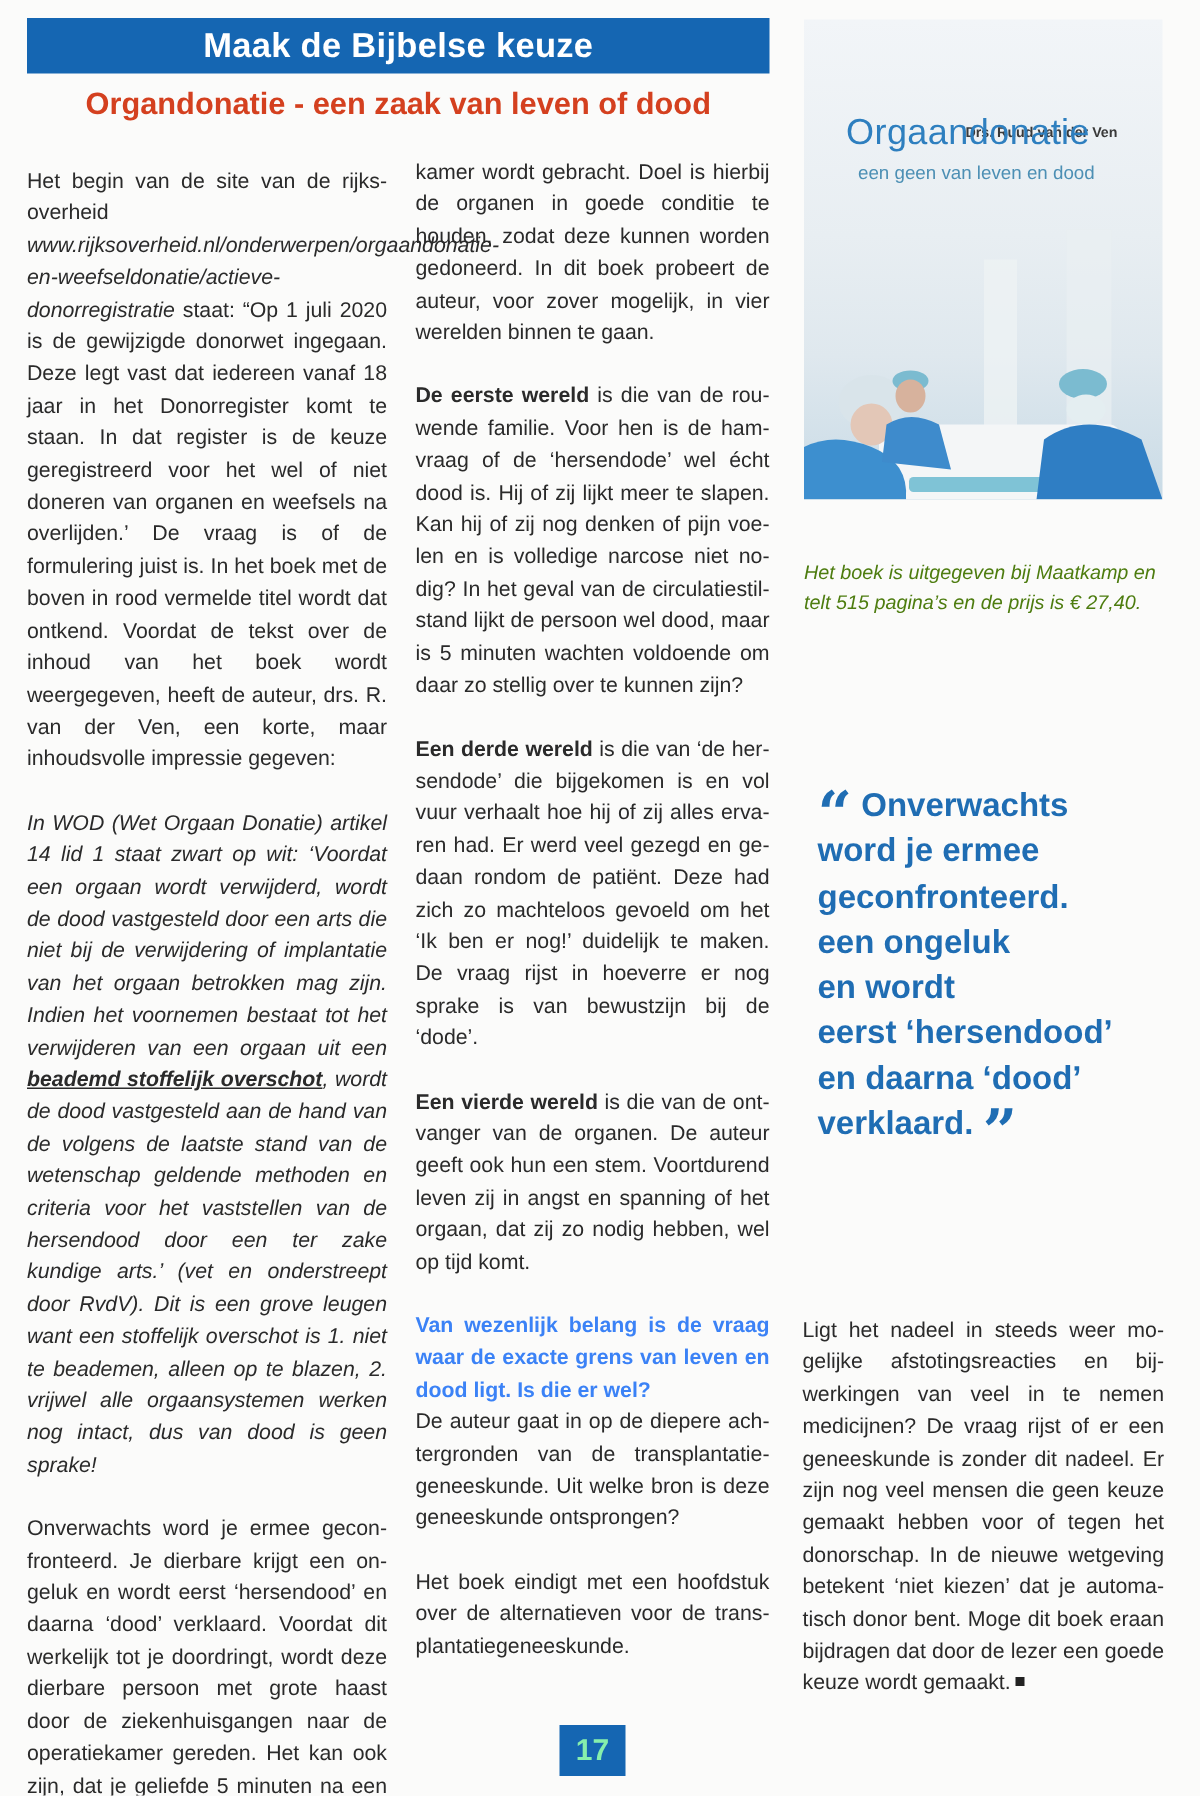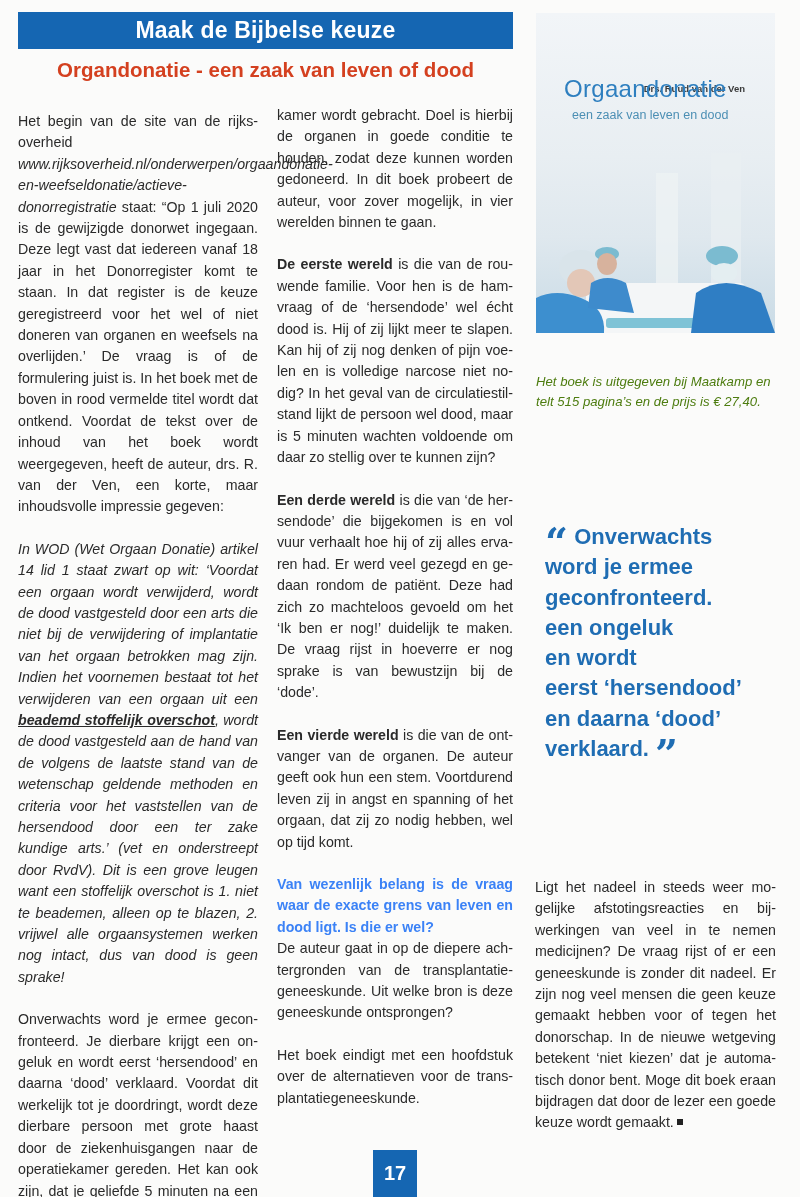--- a/index.html
+++ b/index.html
@@ -37,22 +37,22 @@
   .caption {
     position: absolute; left: 536px; top: 372px; width: 245px; font-size: 13.2px; line-height: 20px;
     font-style: italic; color: #4d7c0f;
   }
   .quote {
     position: absolute; left: 545px; top: 522px; width: 240px; text-align: left;
     color: #1f6db3; font-weight: bold; font-size: 22px; line-height: 30.3px;
   }
   .qmark { font-family: "DejaVu Serif", serif; font-size: 40px; line-height: 0; vertical-align: -12px; color: #1f6db3; }
   .page-num {
-    position: absolute; left: 373px; top: 1150px; width: 44px; height: 47px;
-    background: #1566b2; color: #ffffff; font-weight: bold; font-size: 20px;
+    position: absolute; left: 373px; top: 1150px; width: 44px; height: 34px;
+    background: #1566b2; color: #86efac; font-weight: bold; font-size: 20px;
     display: flex; align-items: center; justify-content: center;
   }
   .end-mark { display: inline-block; width: 6px; height: 6px; background: #222; vertical-align: 2px; margin-left: 3px; }
 </style>
 </head>
 <body>
 
 <div class="header-bar">
   <span>Maak de Bijbelse keuze</span>
 </div>
@@ -74,21 +74,21 @@
   <p><span class="bold">Een derde wereld</span><span> is die van ‘de her­sendode’ die bijgekomen is en vol vuur verhaalt hoe hij of zij alles erva­ren had. Er werd veel gezegd en ge­daan rondom de patiënt. Deze had zich zo machteloos gevoeld om het ‘Ik ben er nog!’ duidelijk te maken. De vraag rijst in hoeverre er nog sprake is van bewustzijn bij de ‘dode’.</span></p>
   <p><span class="bold">Een vierde wereld</span><span> is die van de ont­vanger van de organen. De auteur geeft ook hun een stem. Voortdu­rend leven zij in angst en spanning of het orgaan, dat zij zo nodig hebben, wel op tijd komt.</span></p>
   <p class="blue-head">Van wezenlijk belang is de vraag waar de exacte grens van leven en dood ligt. Is die er wel?</p>
   <p>De auteur gaat in op de diepere ach­tergronden van de transplantatie­geneeskunde. Uit welke bron is deze geneeskunde ontsprongen?</p>
   <p>Het boek eindigt met een hoofdstuk over de alternatieven voor de trans­plantatiegeneeskunde.</p>
 </div>
 
 <div class="cover">
   <div class="cover-author">Drs. Ruud van der Ven</div>
   <div class="cover-title">Orgaandonatie</div>
-  <div class="cover-sub">een zaak van leven en dood</div>
+  <div class="cover-sub">een geen van leven en dood</div>
   <svg class="cover-scene" viewBox="0 0 239 200">
     <rect x="120" y="40" width="22" height="140" fill="#eef2f4" opacity="0.8"></rect>
     <rect x="175" y="20" width="30" height="160" fill="#e9eff2" opacity="0.7"></rect>
 
     <rect x="50" y="150" width="160" height="50" rx="6" fill="#f4f6f7"></rect>
     <rect x="70" y="185" width="110" height="10" rx="3" fill="#7fc3d6"></rect>
 
     <ellipse cx="45" cy="135" rx="22" ry="18" fill="#d9e4ea"></ellipse>
     <ellipse cx="45" cy="150" rx="14" ry="14" fill="#e3c7b7"></ellipse>
     <path d="M0 200 L0 165 Q20 155 45 165 Q70 175 68 200 Z" fill="#3d8fcf"></path>

